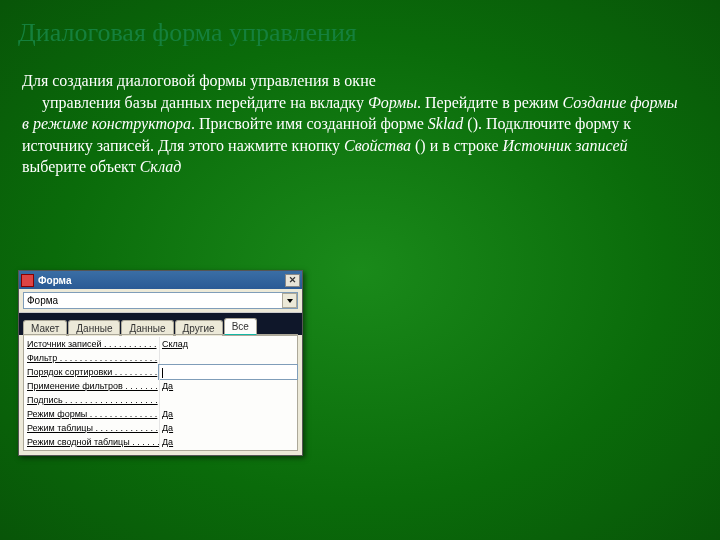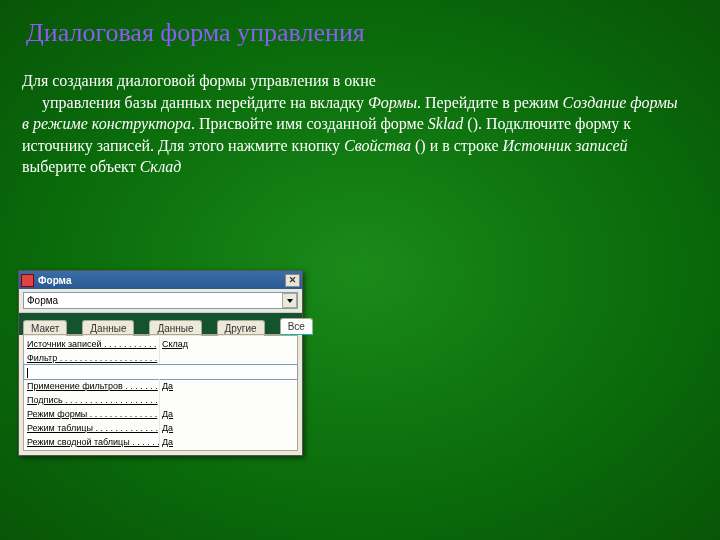--- a/index.html
+++ b/index.html
@@ -5,23 +5,23 @@
     * { margin: 0; padding: 0; box-sizing: border-box; }
     body {
       width: 720px;
       height: 540px;
       background: radial-gradient(ellipse at center, #1a8a1a 0%, #0a6b0a 60%, #085508 100%);
       font-family: "Times New Roman", serif;
       overflow: hidden;
       position: relative;
     }
     .title {
-      color: #8b5cf6;
+      color: #15803d;
       font-size: 26px;
-      padding: 18px 0 0 26px;
+      padding: 18px 0 0 18px;
       font-weight: normal;
     }
     .body-text {
       color: #ffffff;
       font-size: 16px;
       line-height: 1.35;
       padding: 22px 40px 0 22px;
     }
     .body-text .indent { margin-left: 20px; display: inline; }
     .body-text em { font-style: italic; }
@@ -87,22 +87,22 @@
     .caret-down {
       width: 0; height: 0;
       border-left: 3px solid transparent;
       border-right: 3px solid transparent;
       border-top: 4px solid #000;
     }
     .tabs-row {
       display: flex;
       align-items: flex-end;
       padding: 4px 4px 0 4px;
-      gap: 14px;
-      background: #14532d;
+      gap: 0;
+      background: #0f172a;
       height: 22px;
       position: relative;
     }
     .tab {
       padding: 2px 7px;
       font-size: 10px;
       background: #ece9d8;
       border: 1px solid #aca899;
       border-bottom: none;
       border-radius: 3px 3px 0 0;
@@ -196,20 +196,21 @@
   <div class="props">
     <div class="prop-row">
       <div class="prop-label">Источник записей . . . . . . . . . . .</div>
       <div class="prop-value">Склад</div>
     </div>
     <div class="prop-row">
       <div class="prop-label">Фильтр . . . . . . . . . . . . . . . . . . . .</div>
       <div class="prop-value"></div>
     </div>
     <div class="prop-row focused">
+      <div class="prop-label">Порядок сортировки . . . . . . . . .</div>
       <div class="prop-value"><span class="cursor-bar"></span></div>
     </div>
     <div class="prop-row">
       <div class="prop-label">Применение фильтров . . . . . . .</div>
       <div class="prop-value">Да</div>
     </div>
     <div class="prop-row">
       <div class="prop-label">Подпись . . . . . . . . . . . . . . . . . . .</div>
       <div class="prop-value"></div>
     </div>

